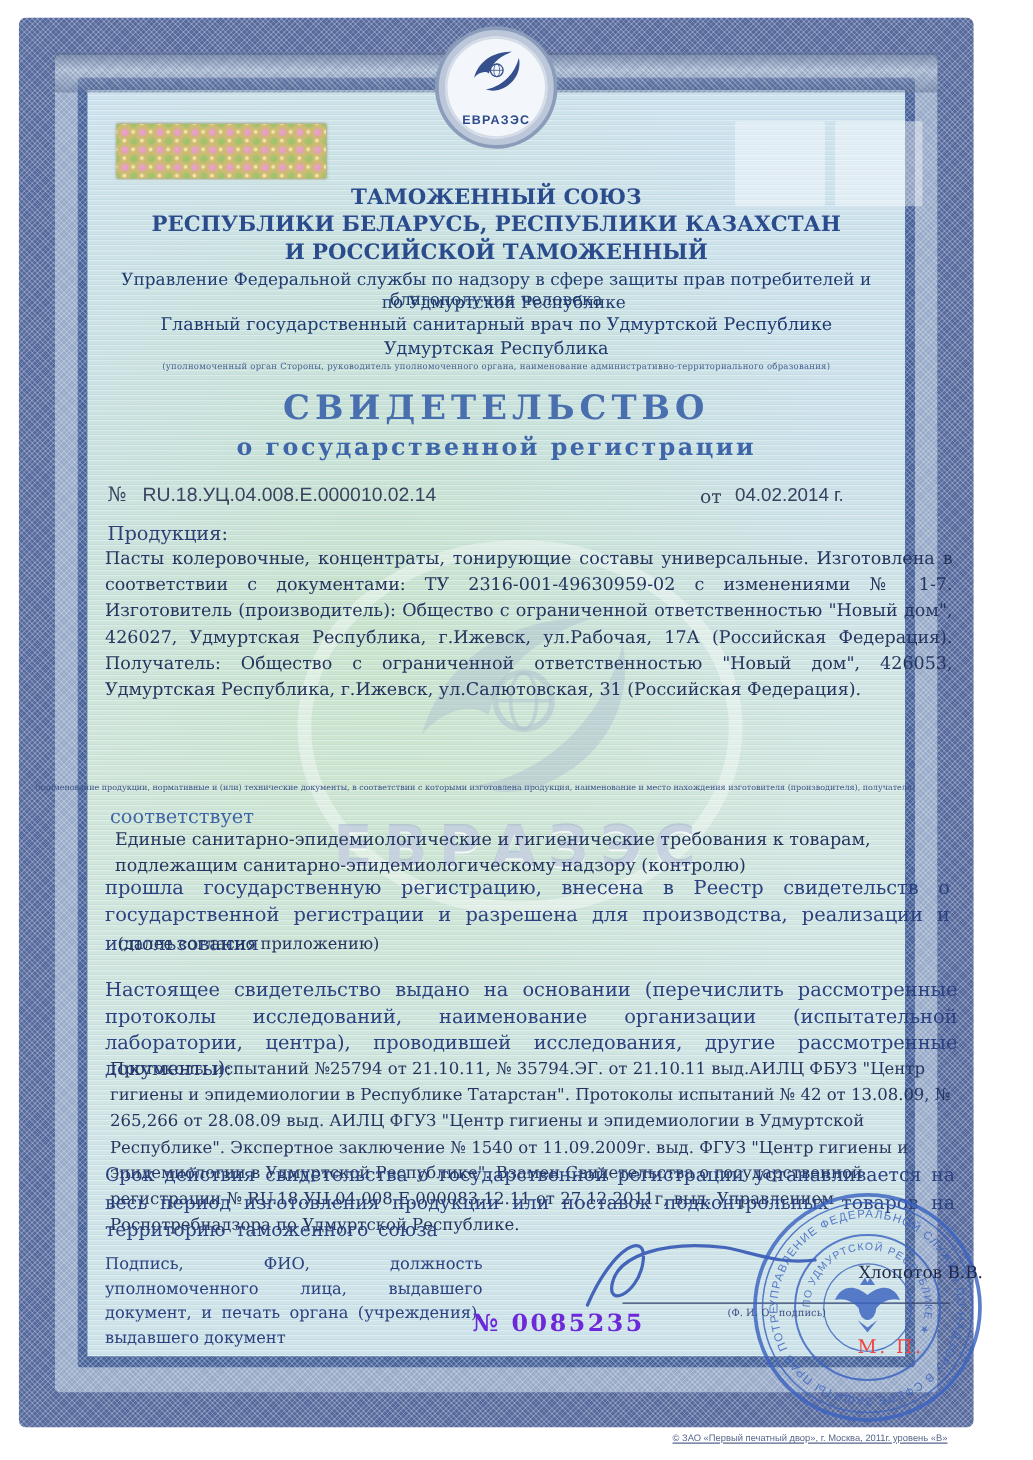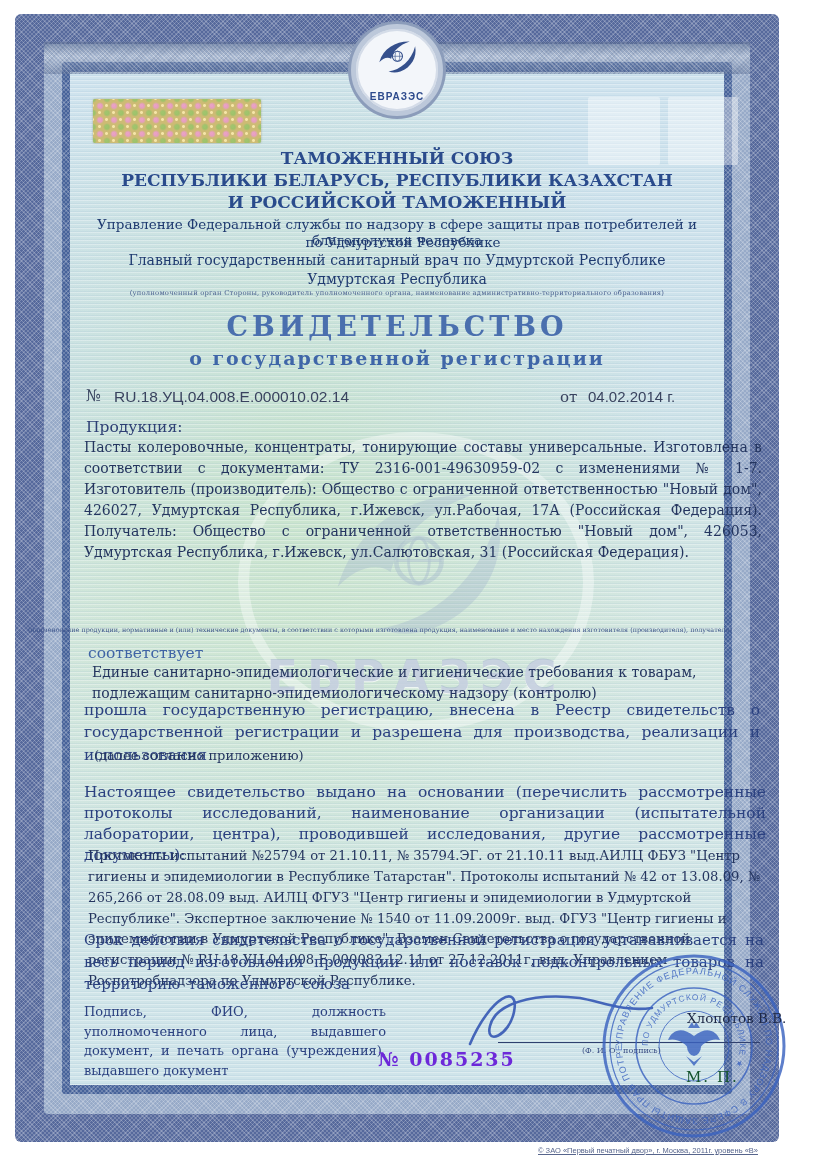--- a/index.html
+++ b/index.html
@@ -82,21 +82,21 @@
   .reg-cap{top:748px;left:94px;font-size:13px;color:#24355f;}
   .basis-text{top:782px;left:84px;width:682px;font-size:15.5px;line-height:1.35;text-align:justify;
             word-spacing:2px;color:#2b4180;}
   .proto-text{top:846px;left:88px;width:686px;font-size:13.2px;line-height:1.58;color:#24355f;}
   .valid-text{top:930px;left:84px;width:680px;font-size:15px;line-height:1.45;text-align:justify;
             word-spacing:3px;color:#2b4180;}
   .sign-label{top:1002px;left:84px;width:302px;font-size:13px;line-height:1.5;text-align:justify;color:#2b4180;}
   .sig-line{position:absolute;top:1042px;left:498px;width:262px;border-top:1.2px solid #30406e;z-index:4;}
   .sig-cap{top:1046px;left:582px;font-size:8px;color:#3b4f85;z-index:7;}
   .signer{top:1010px;left:643px;font-size:13.5px;color:#1d2745;z-index:7;padding-left:44px;}
-  .mp{top:1068px;left:686px;font-size:15px;color:#14532d;letter-spacing:2px;z-index:7;}
+  .mp{top:1068px;left:686px;font-size:15px;color:#ef4444;letter-spacing:2px;z-index:7;}
   .serial{top:1048px;left:378px;font-size:19px;letter-spacing:2px;color:#6d28d9;font-weight:bold;z-index:4;}
   .imprint{top:1146px;left:538px;font-size:7.5px;font-family:"Liberation Sans",sans-serif;color:#57658c;z-index:9;text-decoration:underline;}
   
   .stamp{position:absolute;top:950px;left:598px;z-index:6;opacity:.82;}
   .ink{position:absolute;top:972px;left:452px;z-index:6;}
 </style>
 </head>
 <body>
 
 <div class="page">

